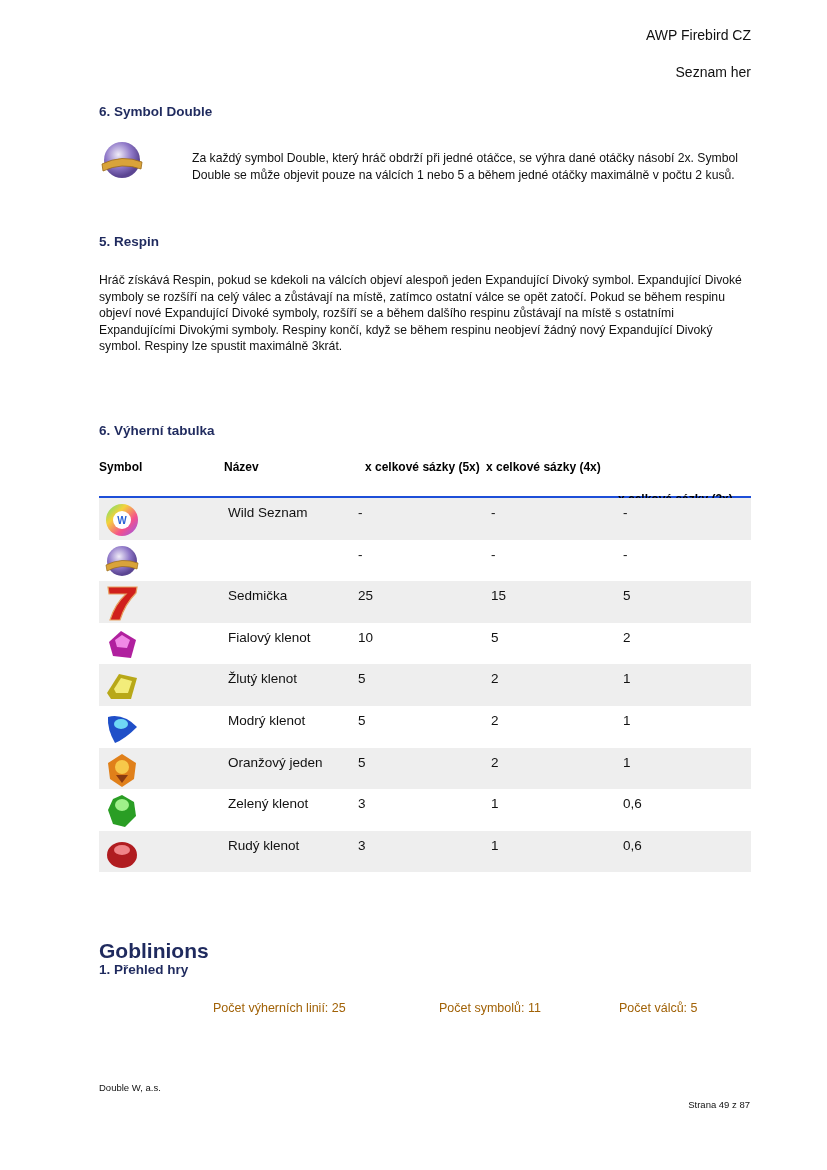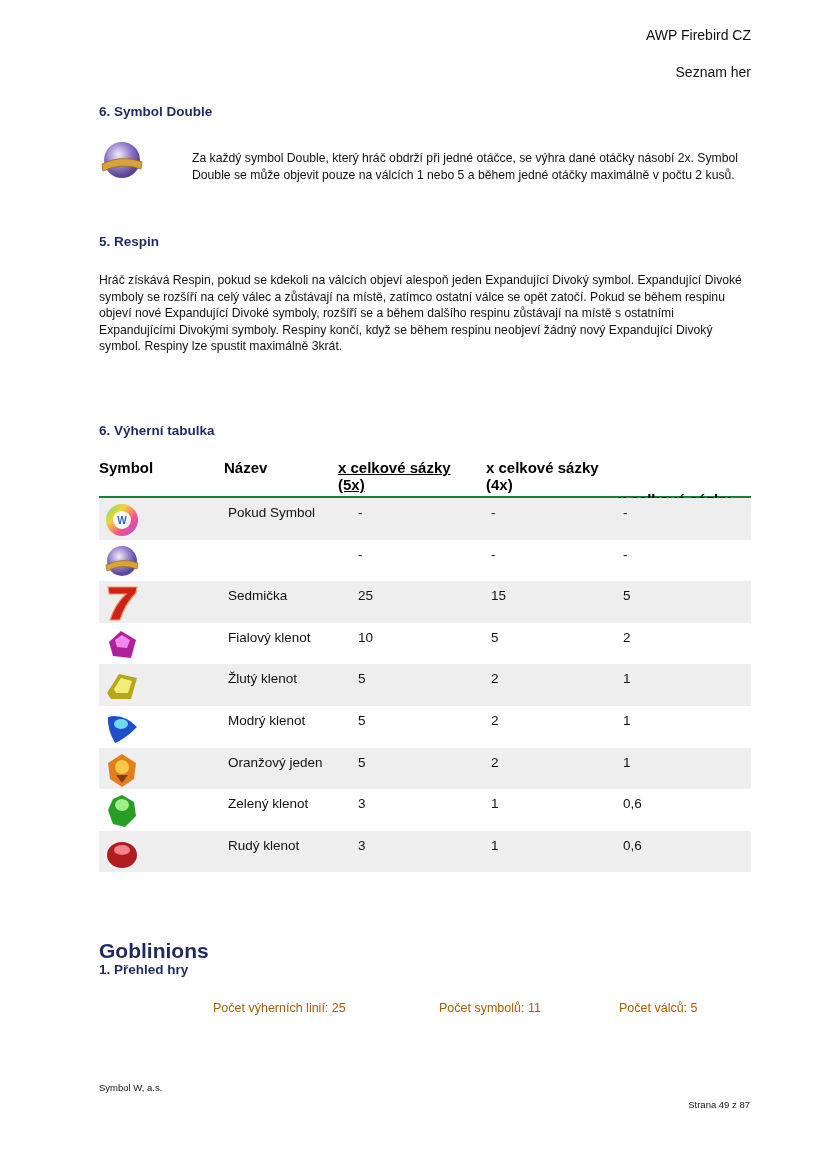--- a/index.html
+++ b/index.html
@@ -27,34 +27,34 @@
   .body-text {
     position: absolute; font-size: 12.2px; line-height: 16.5px; color: #111;
   }
 
   .dbl-icon { position: absolute; left: 99px; top: 138px; width: 46px; height: 46px; }
 
   
   .tbl { position: absolute; left: 99px; top: 457px; width: 652px; }
   .thead {
     position: relative; height: 41px;
-    border-bottom: 2px solid #15803d;
-    font-weight: bold; font-size: 15px; line-height: 17px;
+    border-bottom: 2px solid #1d4ed8;
+    font-weight: bold; font-size: 12px; line-height: 17px;
   }
   .th { position: absolute; top: 2px; }
   .tr { position: relative; height: 41.6px; }
   .tr.shade { background: #eeeeee; }
   .td { position: absolute; top: 6px; font-size: 13.5px; line-height: 17px; color: #111; }
   .c0 { left: 0; }
   .c1 { left: 129px; }
   .c2 { left: 259px; }
   .c3 { left: 392px; }
   .c4 { left: 524px; }
   .th.c1 { left: 125px; }
-  .th.c2 { left: 239px; text-decoration: underline; }
+  .th.c2 { left: 266px; }
   .th.c3 { left: 387px; }
   .th.c4 { left: 519px; margin-top: 32px; }
   .sym { position: absolute; left: 4px; top: 3px; width: 38px; height: 38px; }
 
   .ov { position: absolute; top: 1001px; font-size: 12.5px; color: #a16207; }
   .foot-l { position: absolute; left: 99px; top: 1082px; font-size: 9.5px; color: #111; }
   .foot-r { position: absolute; right: 77px; top: 1099px; font-size: 9.5px; color: #111; }
 </style>
 </head>
 <body>
@@ -99,21 +99,21 @@
             <stop offset="0%" stop-color="#5ee27a"></stop>
             <stop offset="33%" stop-color="#f5d23b"></stop>
             <stop offset="66%" stop-color="#f4508c"></stop>
             <stop offset="100%" stop-color="#8f5cf0"></stop>
           </linearGradient>
         </defs>
         <circle cx="19" cy="19" r="16" fill="url(#gw)"></circle>
         <circle cx="19" cy="19" r="9" fill="#ffffff"></circle>
         <text x="19" y="23" text-anchor="middle" font-size="10" font-weight="bold" fill="#2a63d8" font-family="Liberation Sans, sans-serif">W</text>
       </svg>
-      <div class="td c1">Pokud Symbol</div>
+      <div class="td c1">Wild Seznam</div>
       <div class="td c2">-</div>
       <div class="td c3">-</div>
       <div class="td c4">-</div>
     </div>
 
     <div class="tr">
       <svg class="sym" viewBox="0 0 38 38">
         <circle cx="19" cy="18" r="15" fill="url(#gdbl)"></circle>
         <path d="M3 22 Q19 14 35 20 L34 26 Q19 20 4 28 Z" fill="#d9a33a" stroke="#9a6a16" stroke-width="0.7"></path>
       </svg>
@@ -200,15 +200,15 @@
     </div>
   </div>
 
   <div class="h1" style="top:913px;margin-top:26px;">Goblinions</div>
   <div class="h2" style="top:962px;">1. Přehled hry</div>
 
   <div class="ov" style="left:213px;">Počet výherních linií: 25</div>
   <div class="ov" style="left:439px;">Počet symbolů: 11</div>
   <div class="ov" style="left:619px;">Počet válců: 5</div>
 
-  <div class="foot-l">Symbol W, a.s.</div>
+  <div class="foot-l">Double W, a.s.</div>
   <div class="foot-r">Strana 49 z 87</div>
 </div>
 
 </body></html>

